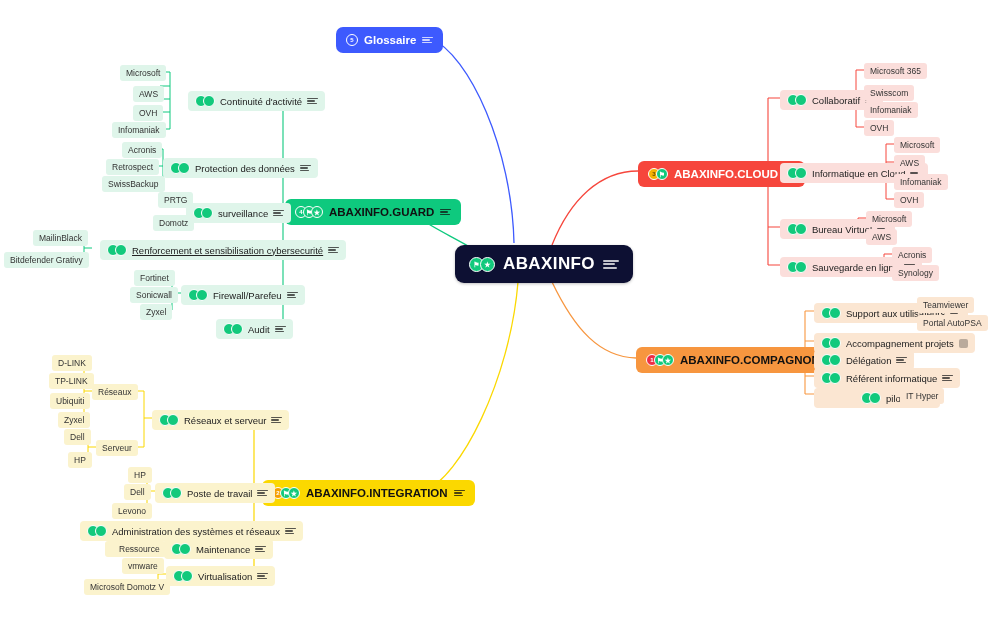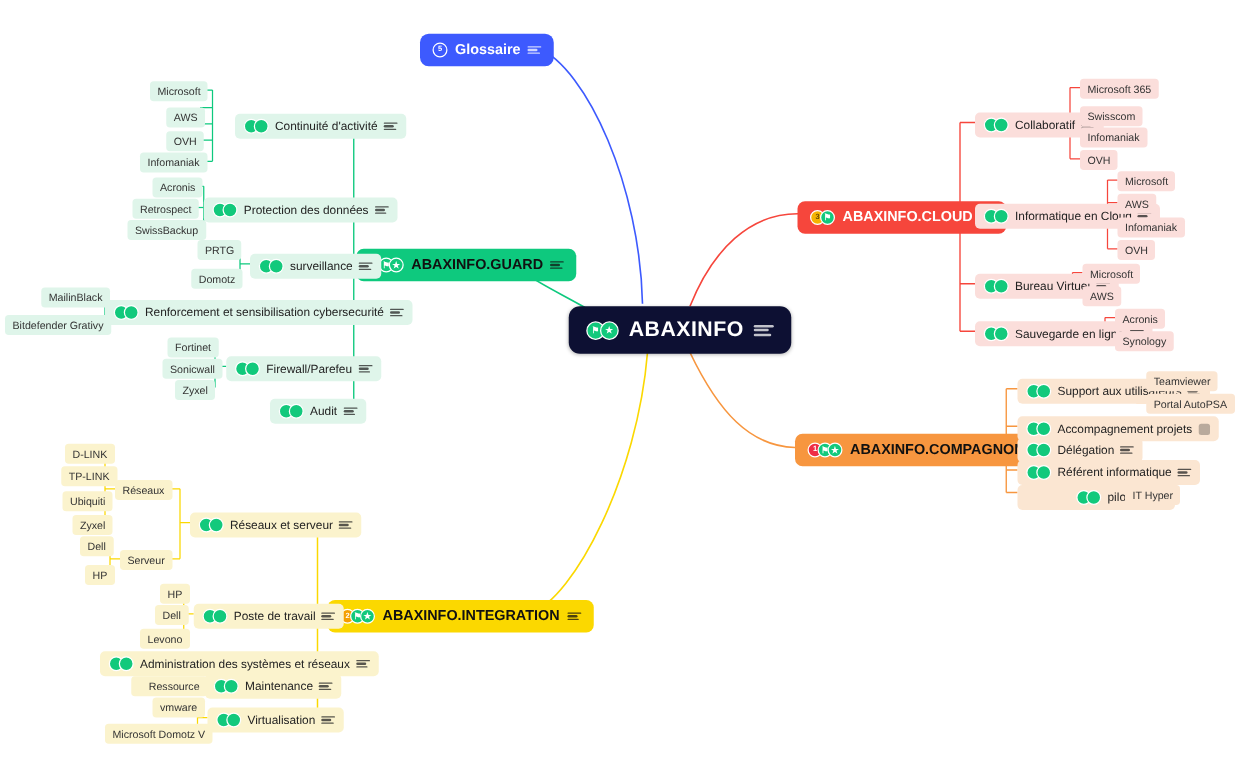--- a/index.html
+++ b/index.html
@@ -206,36 +206,36 @@
     <span class="hb">
         <i></i>
         <i></i>
         <i></i>
       </span>
   </div>
   <div class="node leaf g" style="left:122px;top:142px;">Acronis</div>
   <div class="node leaf g" style="left:106px;top:159px;">Retrospect</div>
   <div class="node leaf g" style="left:102px;top:176px;">SwissBackup</div>
 
-  <div class="node l2 g" style="left:200px;top:203px;text-align:center;">
+  <div class="node l2 g" style="left:186px;top:203px;text-align:center;">
     <span class="icons sm">
         <span class="c green"></span>
         <span class="c green"></span>
       </span>
     <span>surveillance</span>
     <span class="hb">
         <i></i>
         <i></i>
         <i></i>
       </span>
   </div>
   <div class="node leaf g" style="left:158px;top:192px;">PRTG</div>
   <div class="node leaf g" style="left:153px;top:215px;">Domotz</div>
 
-  <div class="node l2 g" style="left:84px;top:240px;">
+  <div class="node l2 g" style="left:100px;top:240px;text-decoration:underline;">
     <span class="icons sm">
         <span class="c green"></span>
         <span class="c green"></span>
       </span>
     <span>Renforcement et sensibilisation cybersecurité</span>
     <span class="hb">
         <i></i>
         <i></i>
         <i></i>
       </span>

